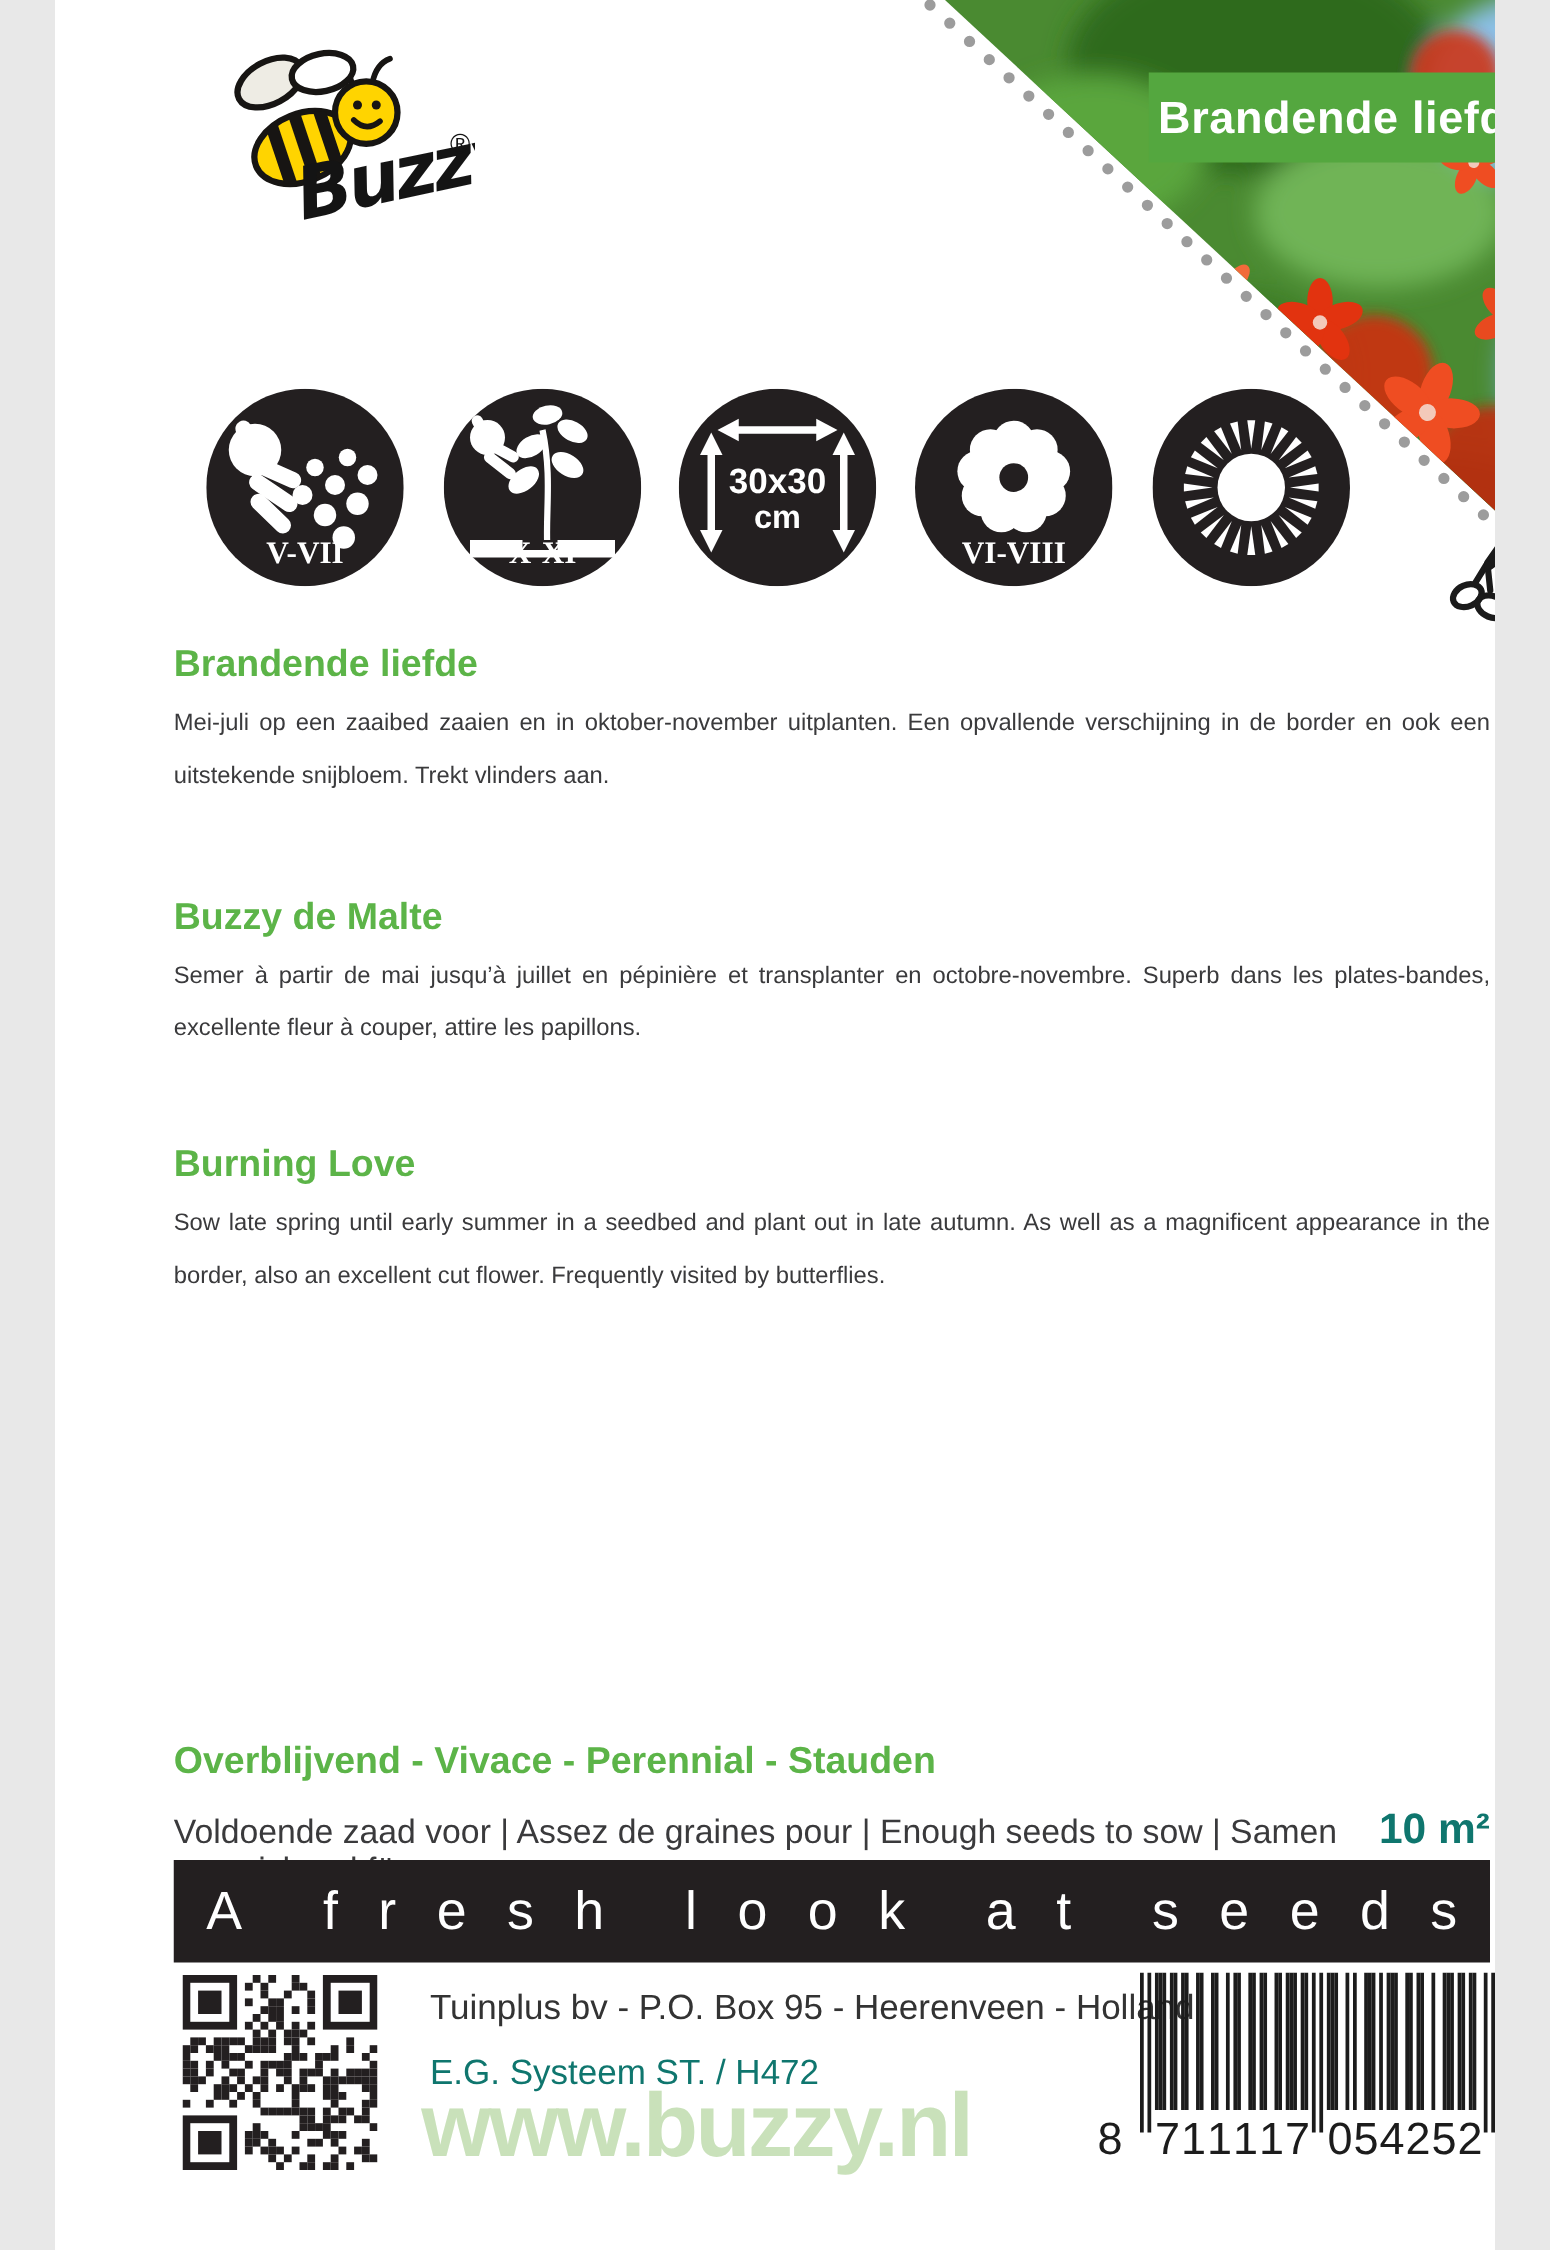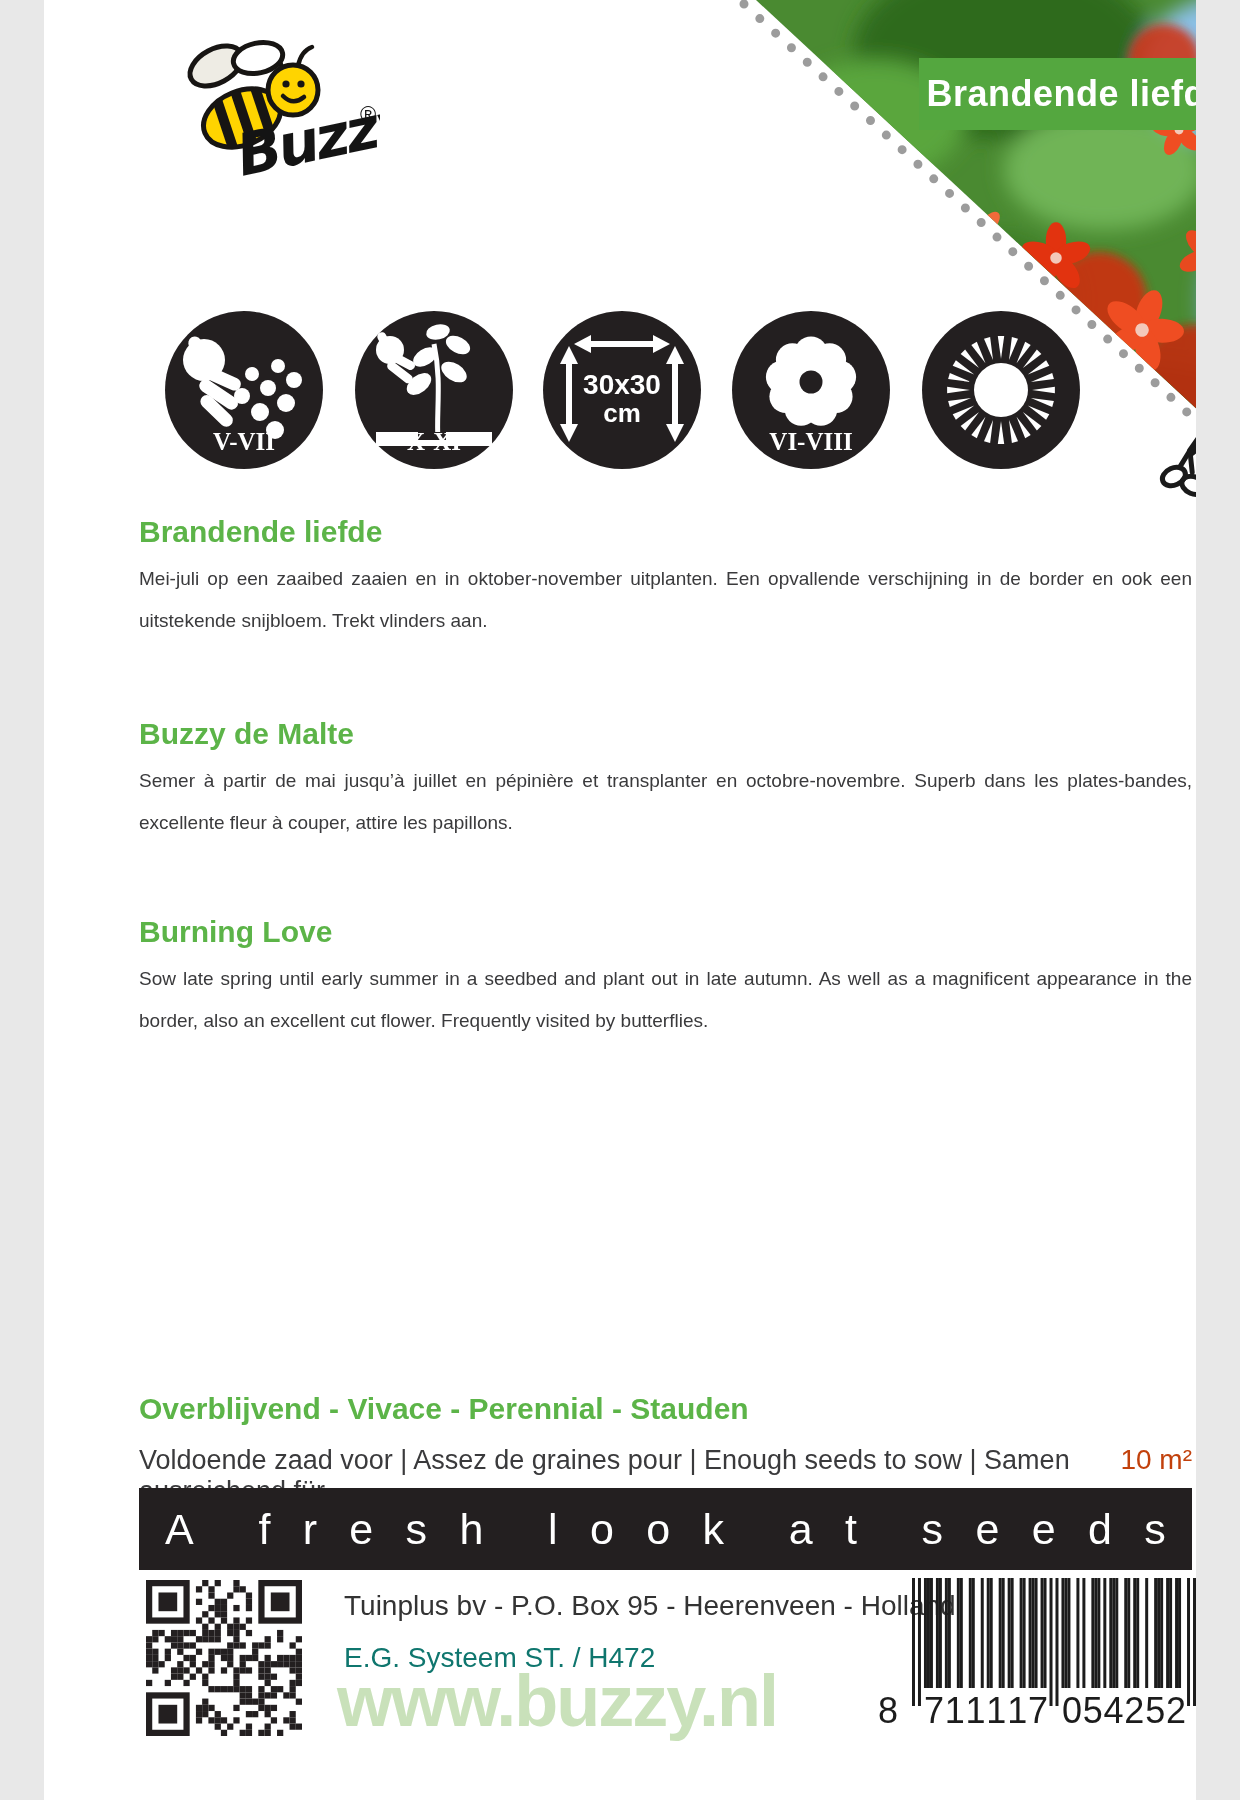--- a/index.html
+++ b/index.html
@@ -14,21 +14,21 @@
   #variety-banner span{color:#fff;font-weight:bold;font-size:36px;letter-spacing:0.5px;}
   
   .pict{top:311px;width:158px;height:158px;}
   
   .sec{left:95px;width:1053px;}
   .sec h2{margin:0 0 10px 0;font-size:30px;line-height:32px;color:#5cb448;font-weight:bold;}
   .sec p{margin:0;font-size:19px;line-height:42px;color:#3a3a3c;text-align:justify;}
   #perennial{left:95px;top:1392px;font-size:30px;font-weight:bold;color:#5cb448;}
   #seeds-line{left:95px;top:1444px;width:1053px;display:flex;justify-content:space-between;align-items:baseline;}
   #seeds-line .txt{font-size:27px;color:#3a3a3c;}
-  #seeds-line .val{font-size:28px;font-weight:normal;color:#c2410c;white-space:nowrap;}
+  #seeds-line .val{font-size:34px;font-weight:bold;color:#0f766e;white-space:nowrap;}
   
   #fresh-banner{left:95px;top:1488px;width:1053px;height:82px;background:#231f20;}
   #fresh-banner .inner{height:100%;padding:0 26px;display:flex;justify-content:space-between;
       align-items:center;color:#fff;font-size:43px;font-weight:400;}
   
   #addr1{left:300px;top:1590px;font-size:28px;color:#333;}
   #addr2{left:300px;top:1642px;font-size:28px;color:#0f766e;}
   #website{left:293px;top:1660px;font-size:72px;font-weight:bold;color:#c9e1ba;letter-spacing:-2px;}
   #barcode{left:832px;top:1578px;width:330px;height:165px;}
   #barcode .digit{position:absolute;top:112px;font-size:36px;color:#1c1c1c;font-family:"Liberation Sans",sans-serif;}

